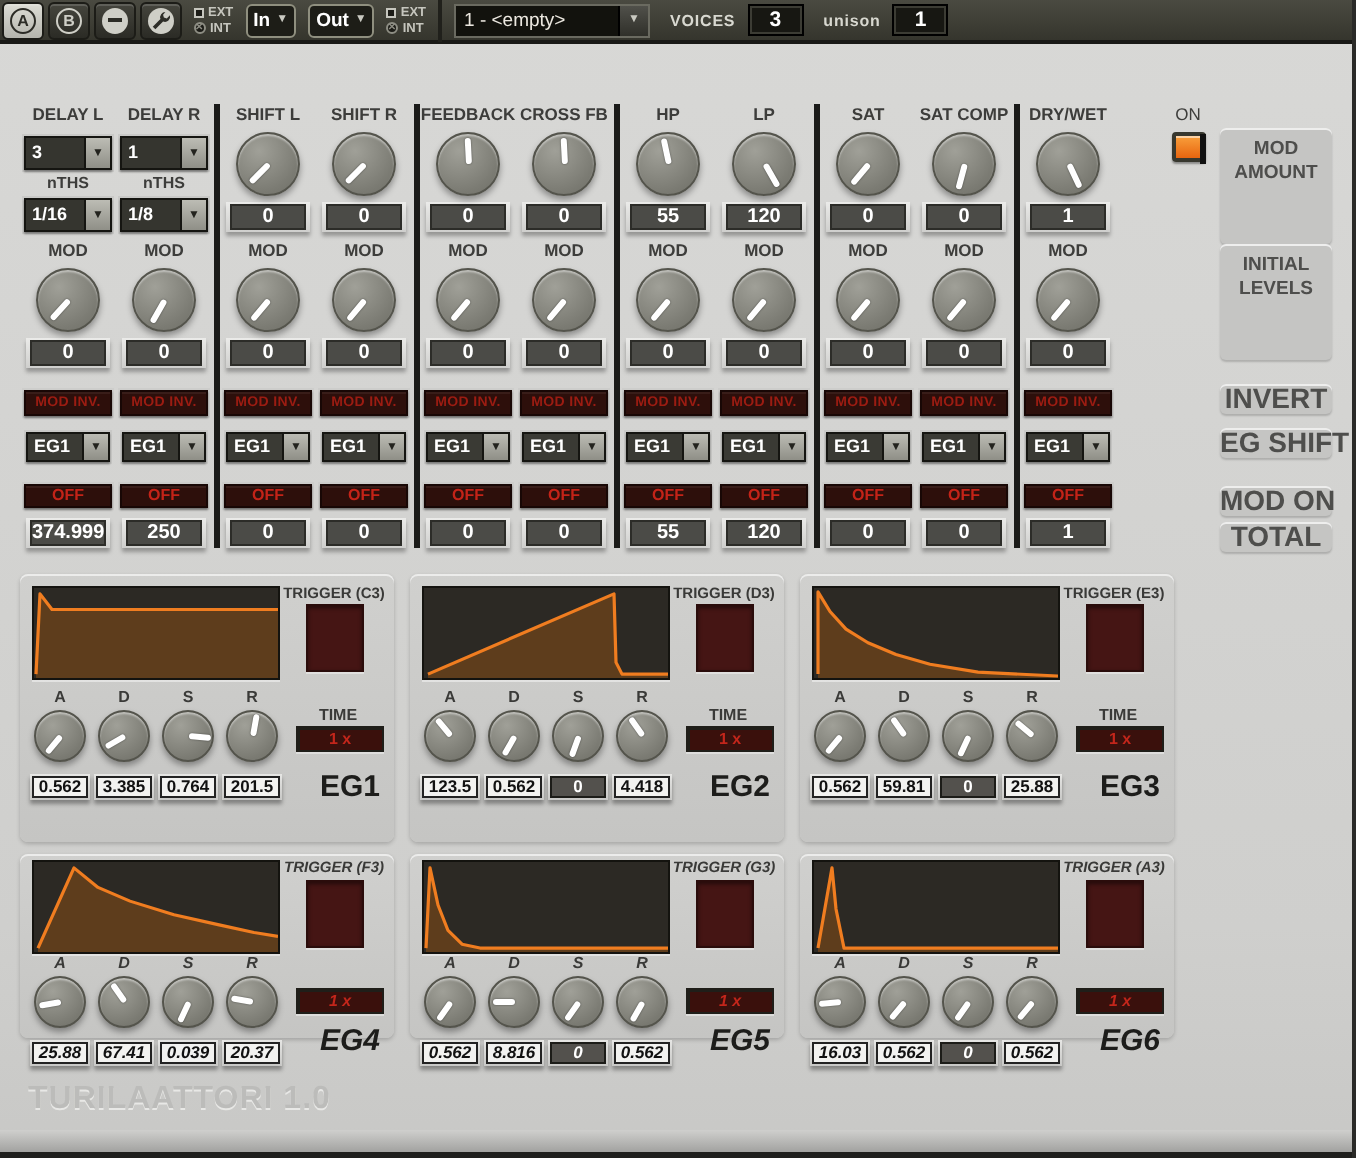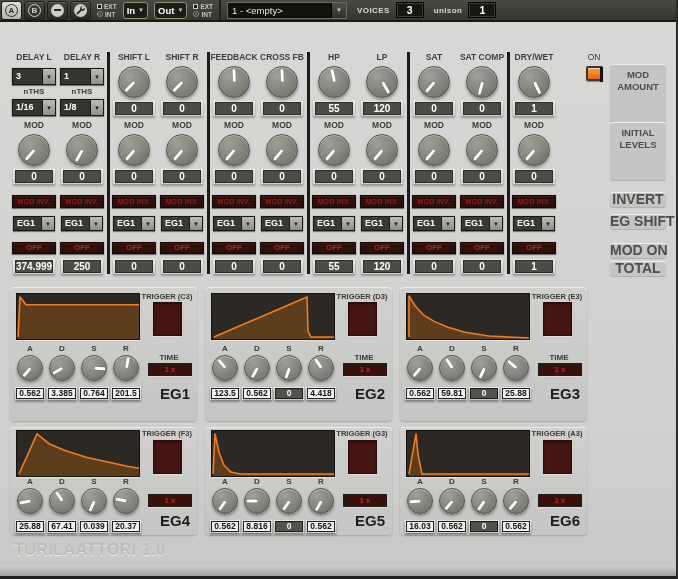--- a/index.html
+++ b/index.html
@@ -41,21 +41,21 @@
   .rb { width:6px; height:6px; border-radius:50%; border:1px solid #8e8e84; background:#1c1c17; position:relative; }
   .rb::before { content:"✕"; position:absolute; left:-0.5px; top:-1.5px; font-size:5px; color:#8e8e84; }
   .hdd {
     height:17px; background:#1d1d17; border:1px solid #8f8f7f; border-radius:3px;
     display:flex; align-items:center; padding:0 3px; gap:3px; color:#fff;
     font-size:9.5px; font-weight:bold; margin-left:4px; cursor:pointer;
   }
   .arrow-sm { font-size:6px; color:#c9c9c1; }
   .hsep { width:2px; height:22px; background:#20201b; margin:0 4px; }
   #preset-dd {
-    width:120px; height:17px; background:#12120d; border:1px solid #6a6a60;
+    width:98px; height:17px; background:#12120d; border:1px solid #6a6a60;
     display:flex; align-items:center; color:#ece8e0; font-size:9.5px; cursor:pointer;
   }
   #preset-dd .ptxt { flex:1; padding-left:4px; }
   #preset-dd .pbtn { width:15px; height:100%; background:linear-gradient(#50504a,#30302a);
     border-left:1px solid #000; display:flex; align-items:center; justify-content:center; }
   .hlabel { color:#d8d8d0; font-size:8px; font-weight:bold; margin-left:8px; letter-spacing:.4px; }
   .hval {
     width:28px; height:16px; background:#171712; border:1px solid #000;
     box-shadow:inset 0 0 0 1px #3c3c34; color:#fff; font-size:10.5px; font-weight:bold;
     text-align:center; line-height:14px; margin-left:4px;
@@ -128,21 +128,21 @@
   .rp-big { height:58px; font-size:9.5px; padding-top:5px; line-height:12px; }
   .rp-bar { height:15px; font-size:14px; line-height:15px; white-space:nowrap; }
 
   
   #eg-area { position:absolute; left:10px; top:287px; width:600px; }
   .eg-row { display:flex; gap:8px; }
   .eg-row + .eg-row { margin-top:6px; }
   .eg-panel { position:relative; width:187px; background:linear-gradient(#d0d0ce,#c5c5c3);
     border-radius:4px; box-shadow:inset 0 1px 0 rgba(255,255,255,.6), 0 1px 2px rgba(0,0,0,.2); }
   .eg-panel.p1 { height:134px; }
-  .eg-panel.p2 { height:108px; }
+  .eg-panel.p2 { height:92px;font-style:italic; }
   .graph { position:absolute; left:6px; width:124px; height:47px; cursor:crosshair;
     background:#2c2924; border:1px solid #14130f; box-shadow:0 1px 0 rgba(255,255,255,.45); }
   .p1 .graph { top:6px; } .p2 .graph { top:3px; }
   .graph svg { display:block; width:100%; height:100%; }
   .env-fill { fill:#5e3d1c; stroke:none; }
   .env-line { fill:none; stroke:#f07d20; stroke-width:1.6; stroke-linejoin:round; }
   .trig-label { position:absolute; left:130px; width:54px; text-align:center;
     font-size:7.5px; font-weight:bold; color:#3a3a38; white-space:nowrap; }
   .p1 .trig-label { top:5px; } .p2 .trig-label { top:2px; }
   .trig-box { position:absolute; left:143px; width:29px; height:34px; cursor:pointer;

